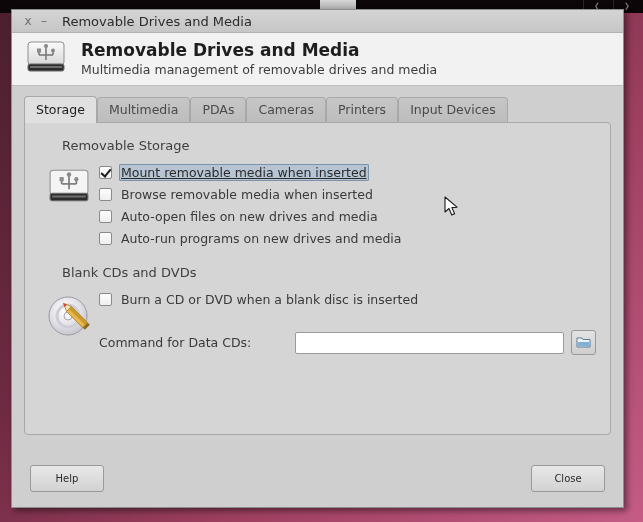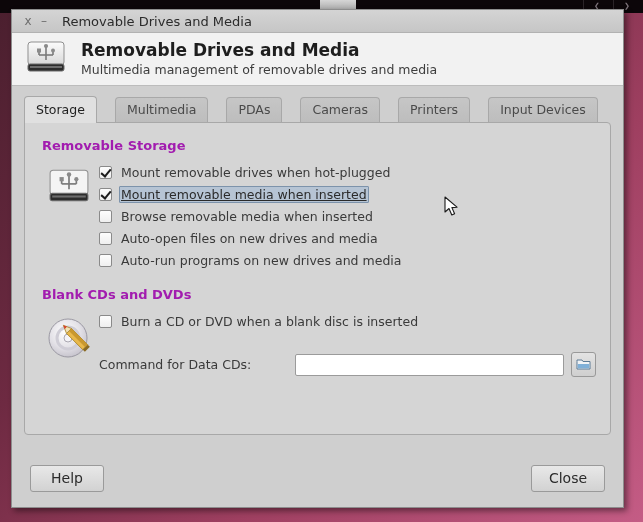--- a/index.html
+++ b/index.html
@@ -120,21 +120,21 @@
     z-index: 3;
   }
   .tab {
     font-size: 12.5px;
     color: #4a4a4a;
     padding: 5px 11px 5px 11px;
     background: linear-gradient(180deg, #c6c6c6 0%, #bdbdbd 100%);
     border: 1px solid #a8a8a8;
     border-bottom: none;
     border-radius: 4px 4px 0 0;
-    margin-right: 18px;
+    margin-right: 0;
     height: 25px;
     box-sizing: border-box;
     line-height: 14px;
     cursor: default;
   }
   .tab.active {
     background: #e0e0e0;
     color: #1f1f1f;
     border-color: #a8a8a8;
     height: 27px;
@@ -149,23 +149,23 @@
     border: 1px solid #a8a8a8;
     border-radius: 0 4px 4px 4px;
     height: 313px;
     box-sizing: border-box;
     padding: 12px 14px;
     z-index: 1;
   }
 
   .group-title {
     font-size: 13px;
-    font-weight: bold;
-    color: #a21caf;
-    margin: 3px 0 8px 3px;
+    font-weight: normal;
+    color: #404040;
+    margin: 3px 0 8px 23px;
   }
 
   .section {
     display: flex;
     align-items: flex-start;
   }
   .sec-icon {
     width: 60px;
     flex: 0 0 60px;
     display: flex;
@@ -267,21 +267,21 @@
     display: flex;
     align-items: center;
     justify-content: space-between;
   }
   .btn {
     min-width: 74px;
     height: 27px;
     background: linear-gradient(180deg, #e8e8e8 0%, #d2d2d2 100%);
     border: 1px solid #9a9a9a;
     border-radius: 3px;
-    font-size: 14px;
+    font-size: 10px;
     color: #2b2b2b;
     display: flex;
     align-items: center;
     justify-content: center;
     padding: 0 14px;
     box-sizing: border-box;
     cursor: default;
     font-family: "DejaVu Sans", sans-serif;
   }
 
@@ -367,24 +367,20 @@
             <line x1="15" y1="14" x2="15" y2="18"></line>
             <line x1="29" y1="14" x2="29" y2="18"></line>
             <line x1="15" y1="18" x2="29" y2="18"></line>
           </g>
           <circle cx="22" cy="9" r="2.1" fill="#8a8a8a"></circle>
           <rect x="13" y="11.5" width="4" height="4" fill="#8a8a8a"></rect>
           <circle cx="29" cy="13.5" r="2" fill="#8a8a8a"></circle>
         </svg>
       </div>
       <div class="sec-body">
-        <div class="cbrow">
-          <span class="cbox checked"></span>
-          <span class="cblabel">Mount removable drives when hot-plugged</span>
-        </div>
         <div class="cbrow focused">
           <span class="cbox checked"></span>
           <span class="cblabel">Mount removable media when inserted</span>
         </div>
         <div class="cbrow">
           <span class="cbox"></span>
           <span class="cblabel">Browse removable media when inserted</span>
         </div>
         <div class="cbrow">
           <span class="cbox"></span>

